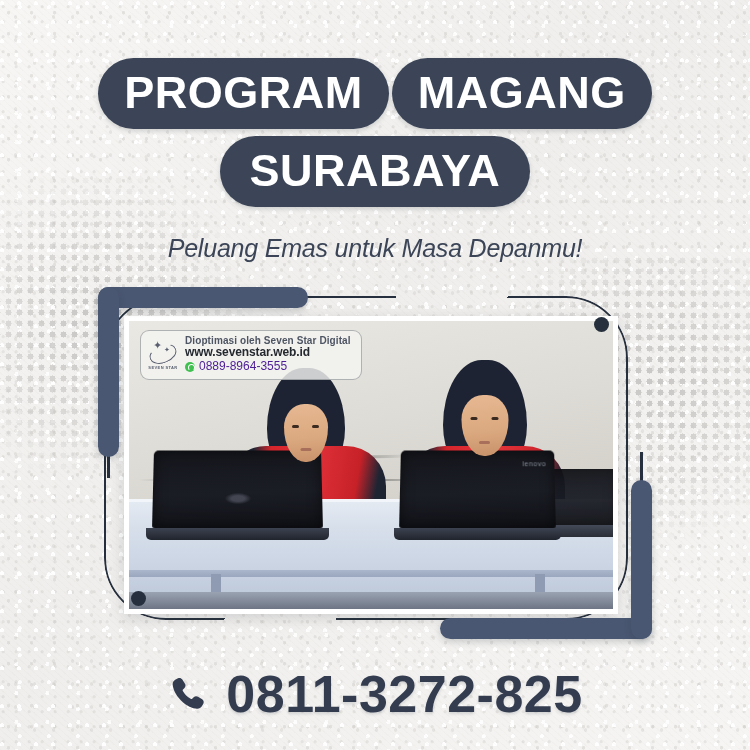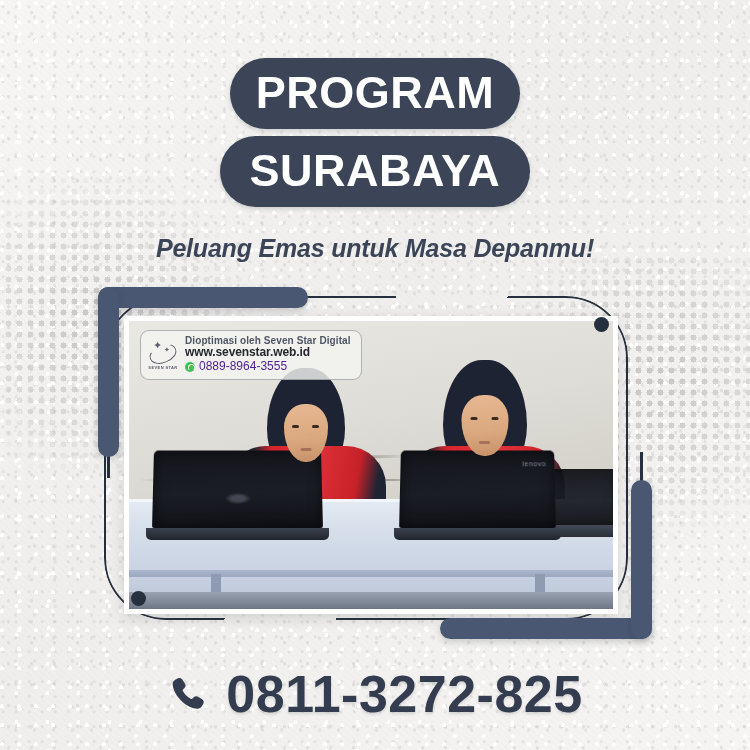--- a/index.html
+++ b/index.html
@@ -70,21 +70,21 @@
   }
   .pill.l1{font-size:45px;padding:12px 26px 14px;}
   .pill.l2{font-size:45px;padding:12px 26px 14px;}
   .pill.l3{font-size:45px;padding:12px 30px 14px;}
   .amp{
     color:#3b4557;font-size:44px;font-weight:700;line-height:1;
     padding:0 2px;
   }
   .tagline{
     position:absolute;left:0;right:0;top:234px;text-align:center;
-    font-size:25px;font-style:italic;font-weight:700;
+    font-size:25px;font-style:italic;font-weight:400;
     color:#3b4557;letter-spacing:-.2px;z-index:6;
   }
   .thin-arc{
     position:absolute;left:104px;top:296px;width:520px;height:320px;
     border:2.5px solid #262f3d;border-radius:62px;
     z-index:3;
     -webkit-mask-image:linear-gradient(118deg, #000 0 42%, transparent 42% 58%, #000 58% 100%);
     mask-image:linear-gradient(118deg, #000 0 42%, transparent 42% 58%, #000 58% 100%);
   }
   .dot-accent{
@@ -286,20 +286,21 @@
 
   <div class="paper-texture"></div>
   <div class="paper-texture2"></div>
 
   <div class="halftone left"></div>
   <div class="halftone right"></div>
 
   <div class="headline">
     <div class="hl-row">
       <span class="pill l1">PROGRAM</span>
+      <span class="pill l1">MAGANG</span>
     </div>
     <div class="hl-row">
       <span class="pill l3">SURABAYA</span>
     </div>
   </div>
 
   <div class="tagline">Peluang Emas untuk Masa Depanmu!</div>
 
   <div class="thin-arc"></div>
   <div class="stub a"></div>

